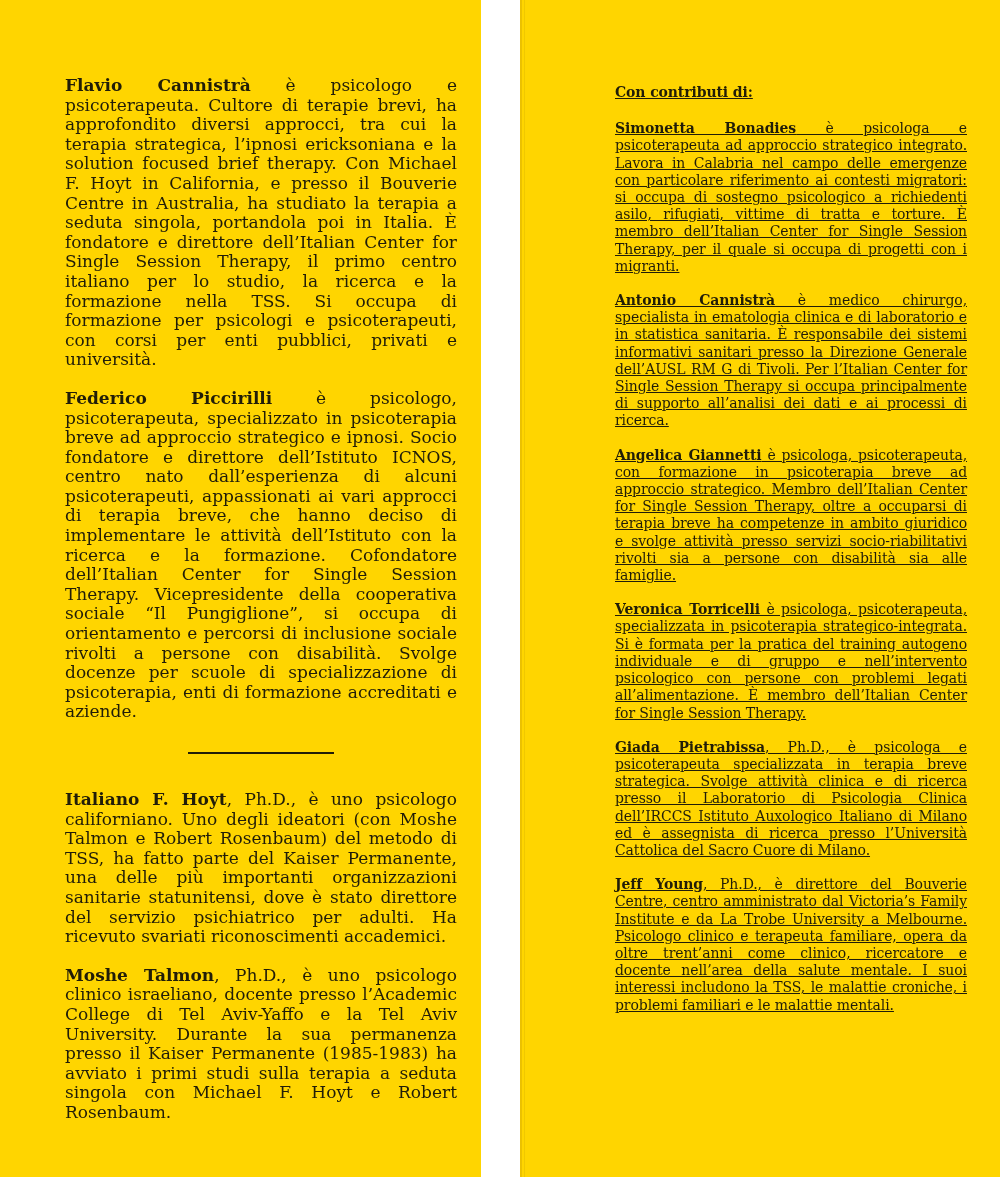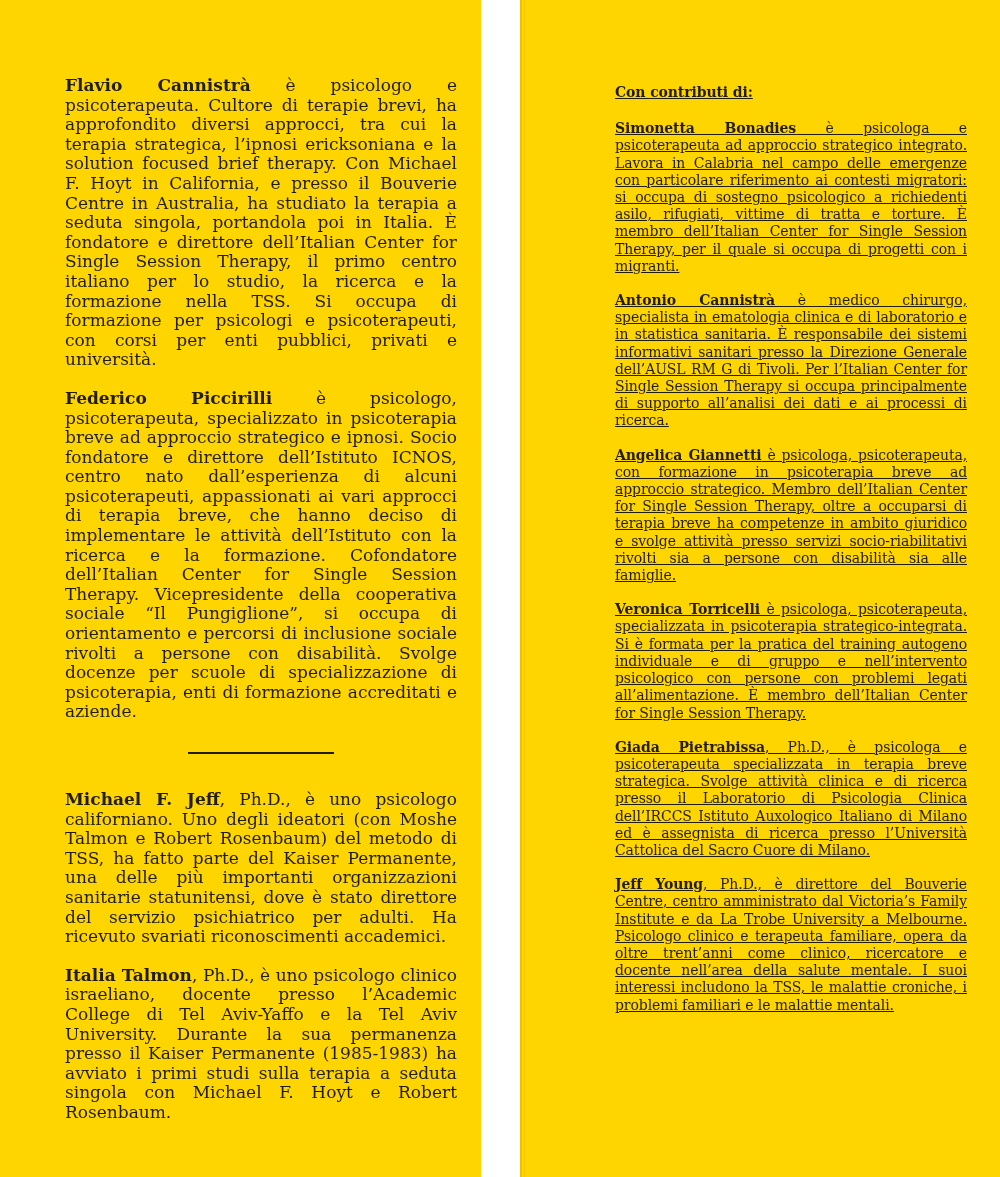--- a/index.html
+++ b/index.html
@@ -60,22 +60,22 @@
   .right-text p.contrib{margin-bottom:17px;}
 </style>
 </head>
 <body>
 
 <div class="flap flap-left">
   <div class="left-text">
     <p><span class="lead">Flavio Cannistrà</span><span> è psicologo e psicoterapeuta. Cultore di terapie brevi, ha approfondito diversi approcci, tra cui la terapia strategica, l’ipnosi ericksoniana e la solution focused brief therapy. Con Michael F. Hoyt in California, e presso il Bouverie Centre in Australia, ha studiato la terapia a seduta singola, portandola poi in Italia. È fondatore e direttore dell’Italian Center for Single Session Therapy, il primo centro italiano per lo studio, la ricerca e la formazione nella TSS. Si occupa di formazione per psicologi e psicoterapeuti, con corsi per enti pubblici, privati e università.</span></p>
     <p><span class="lead">Federico Piccirilli</span><span> è psicologo, psicoterapeuta, specializzato in psicoterapia breve ad approccio strategico e ipnosi. Socio fondatore e direttore dell’Istituto ICNOS, centro nato dall’esperienza di alcuni psicoterapeuti, appassionati ai vari approcci di terapia breve, che hanno deciso di implementare le attività dell’Istituto con la ricerca e la formazione. Cofondatore dell’Italian Center for Single Session Therapy. Vicepresidente della cooperativa sociale “Il Pungiglione”, si occupa di orientamento e percorsi di inclusione sociale rivolti a persone con disabilità. Svolge docenze per scuole di specializzazione di psicoterapia, enti di formazione accreditati e aziende.</span></p>
     <div class="divider"></div>
-    <p><span class="lead">Michael F. Jeff</span><span>, Ph.D., è uno psicologo californiano. Uno degli ideatori (con Moshe Talmon e Robert Rosenbaum) del metodo di TSS, ha fatto parte del Kaiser Permanente, una delle più importanti organizzazioni sanitarie statunitensi, dove è stato direttore del servizio psichiatrico per adulti. Ha ricevuto svariati riconoscimenti accademici.</span></p>
-    <p><span class="lead">Italia Talmon</span><span>, Ph.D., è uno psicologo clinico israeliano, docente presso l’Academic College di Tel Aviv-Yaffo e la Tel Aviv University. Durante la sua permanenza presso il Kaiser Permanente (1985-1983) ha avviato i primi studi sulla terapia a seduta singola con Michael F. Hoyt e Robert Rosenbaum.</span></p>
+    <p><span class="lead">Italiano F. Hoyt</span><span>, Ph.D., è uno psicologo californiano. Uno degli ideatori (con Moshe Talmon e Robert Rosenbaum) del metodo di TSS, ha fatto parte del Kaiser Permanente, una delle più importanti organizzazioni sanitarie statunitensi, dove è stato direttore del servizio psichiatrico per adulti. Ha ricevuto svariati riconoscimenti accademici.</span></p>
+    <p><span class="lead">Moshe Talmon</span><span>, Ph.D., è uno psicologo clinico israeliano, docente presso l’Academic College di Tel Aviv-Yaffo e la Tel Aviv University. Durante la sua permanenza presso il Kaiser Permanente (1985-1983) ha avviato i primi studi sulla terapia a seduta singola con Michael F. Hoyt e Robert Rosenbaum.</span></p>
   </div>
 </div>
 
 <div style="position:absolute;left:481px;top:0;width:39px;height:100%;background:var(--gap-white);"></div>
 
 <div class="flap flap-right">
   <div class="crease"></div>
   <div class="right-text">
     <p class="heading">Con contributi di:</p>
 

